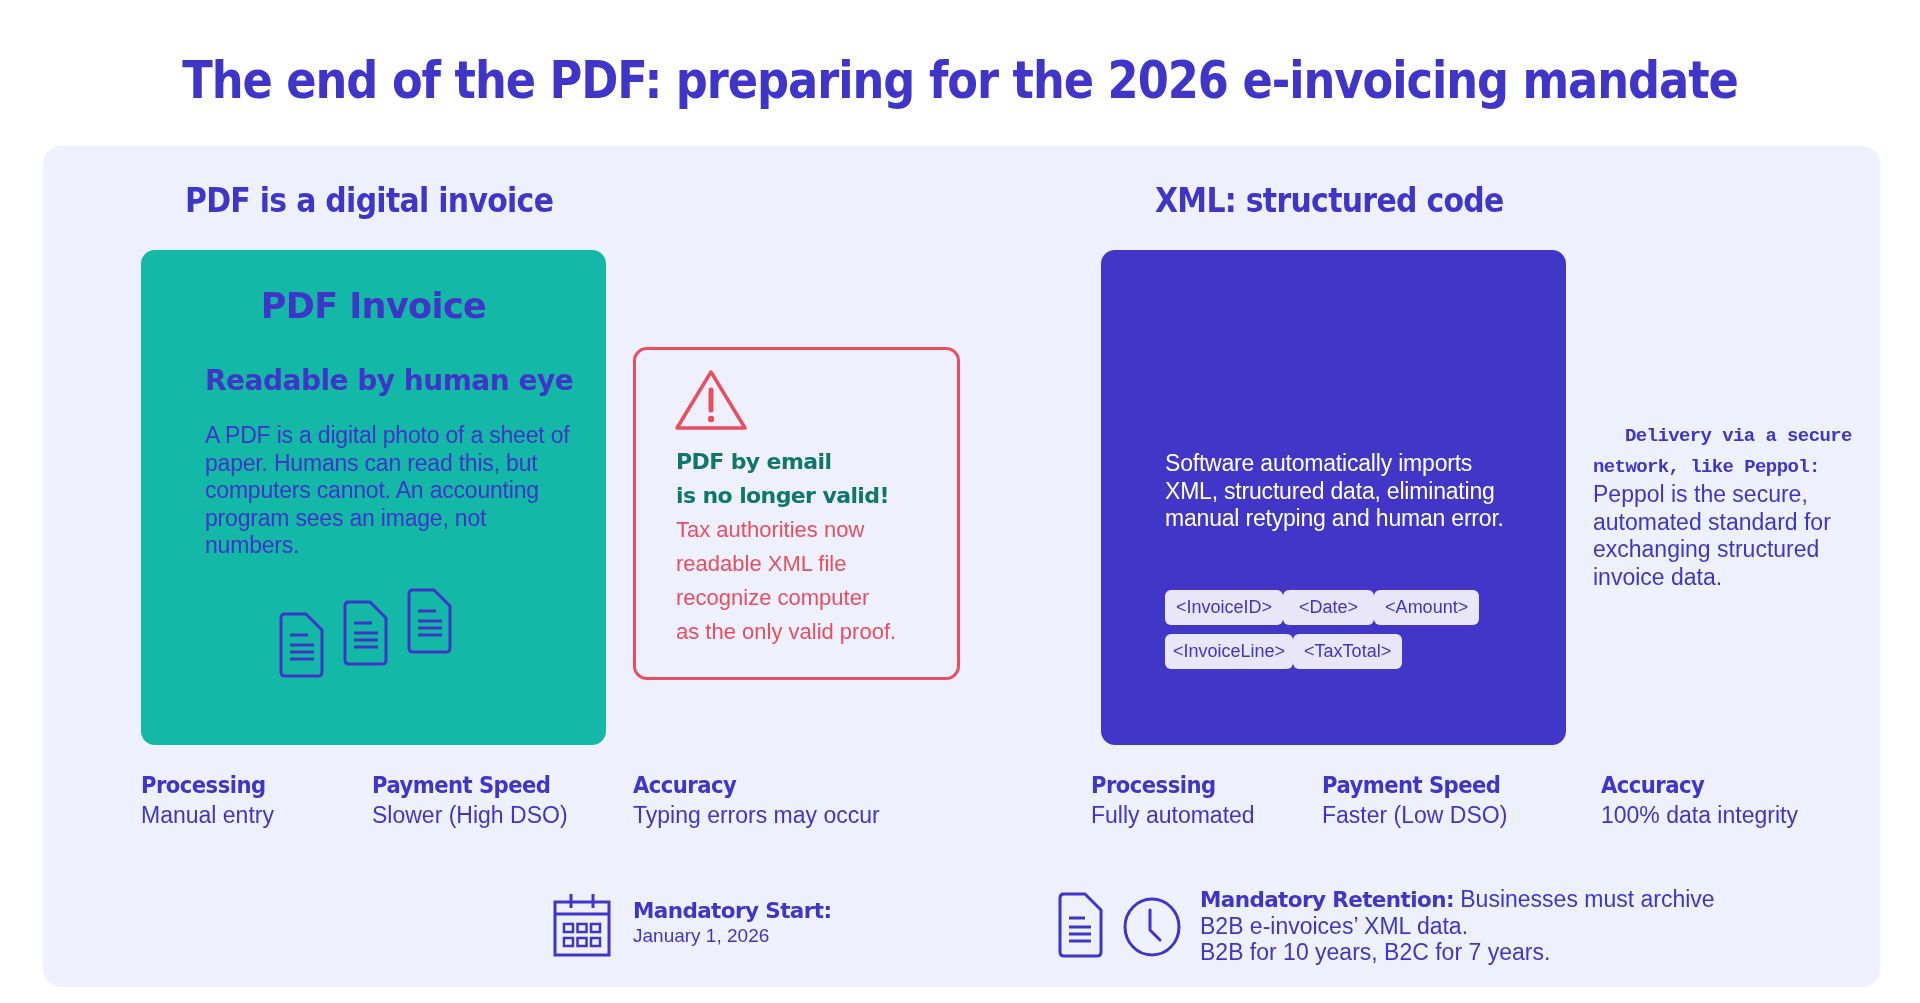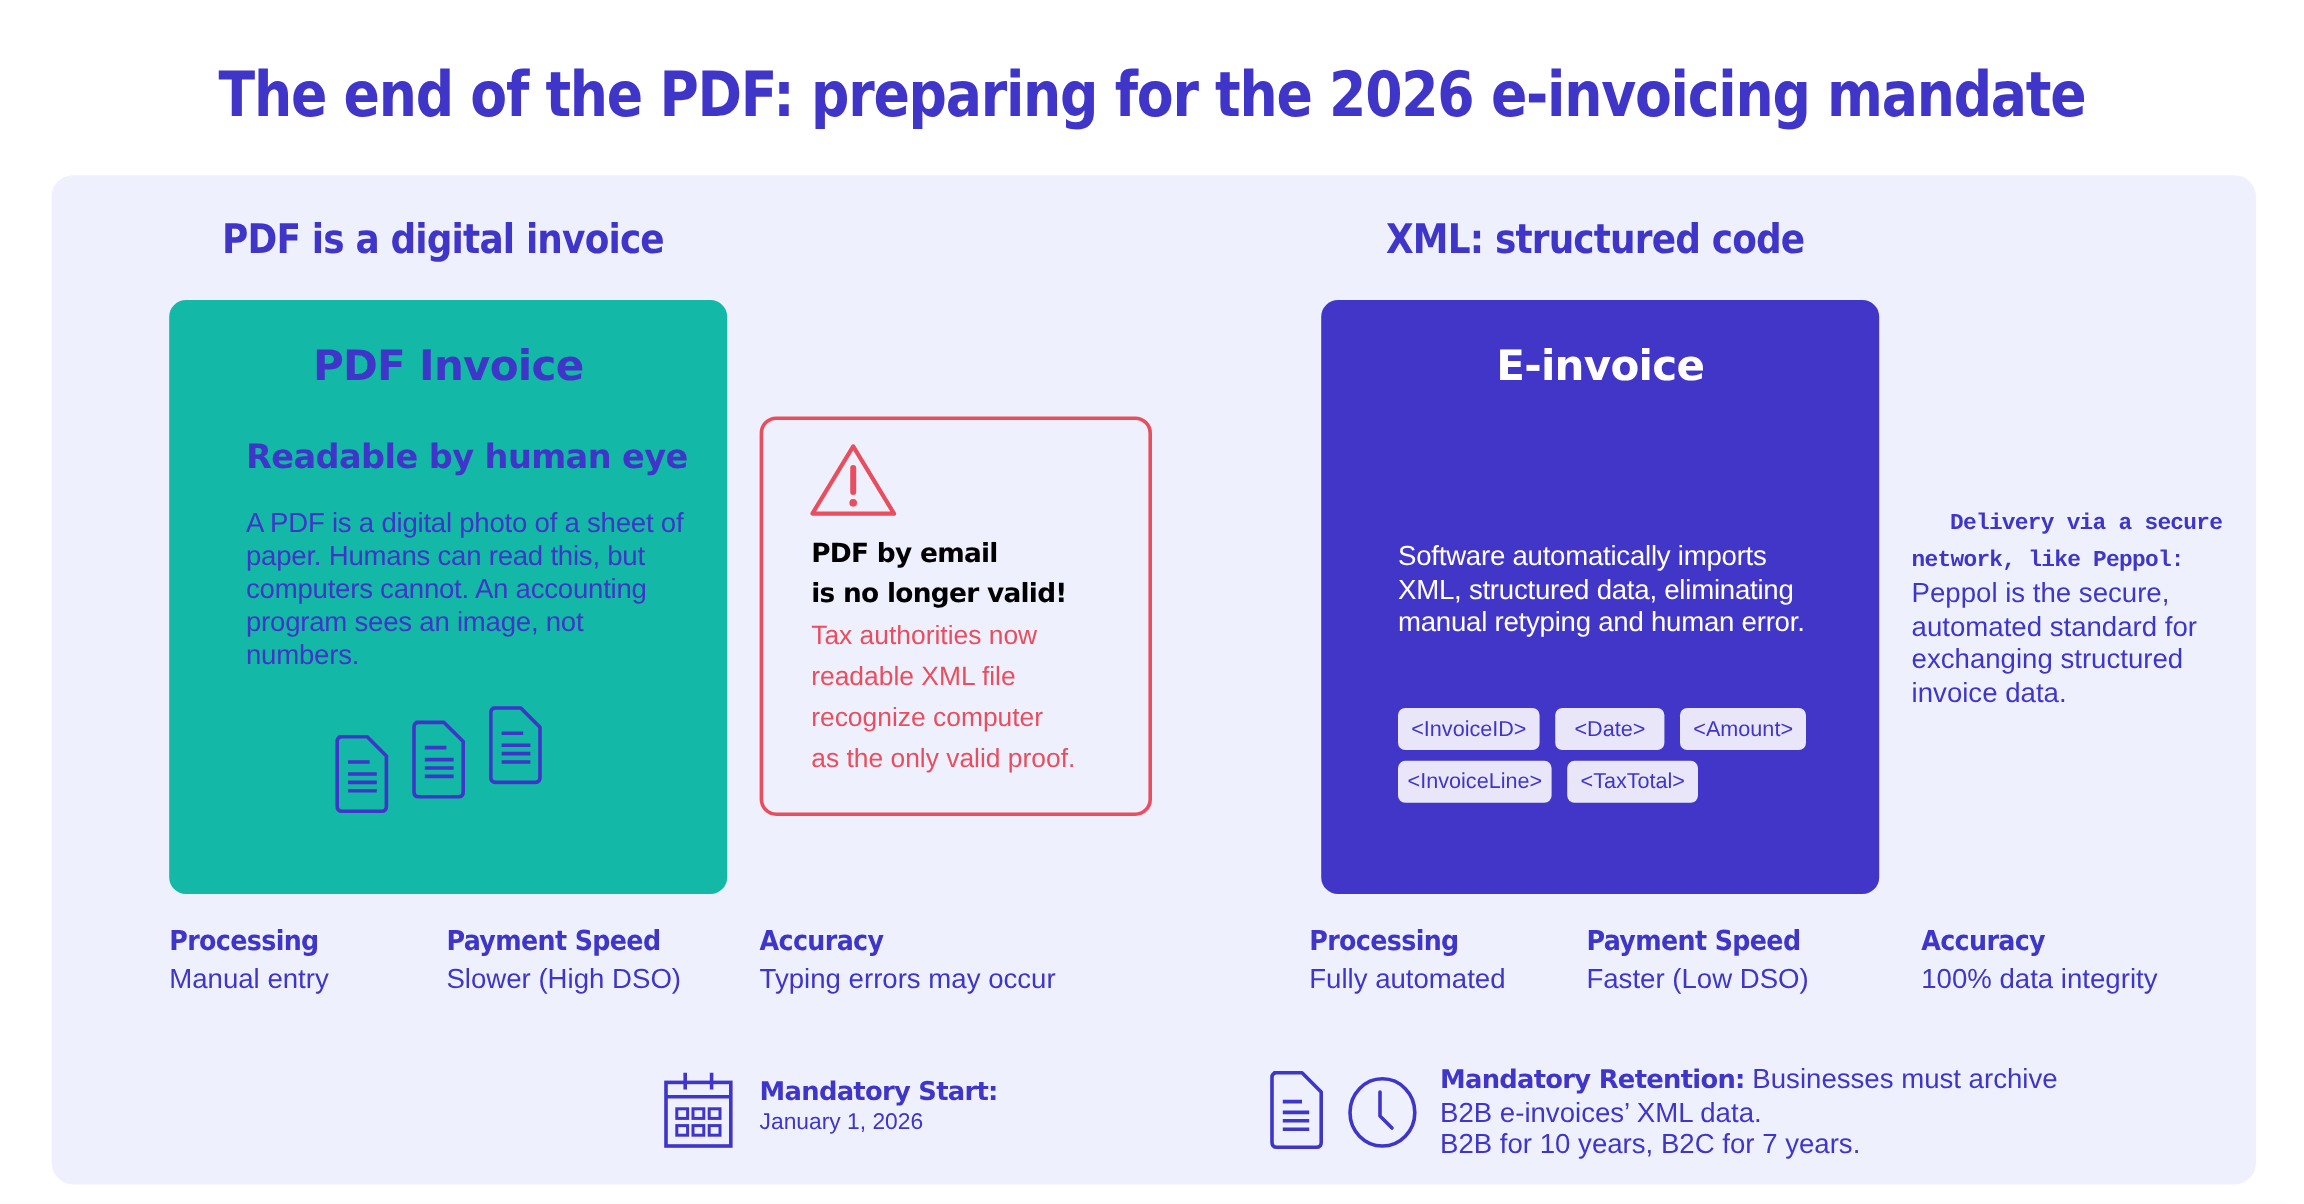--- a/index.html
+++ b/index.html
@@ -48,35 +48,35 @@
     position: absolute; left: 64px; font-size: 23px; line-height: 27.5px;
     font-family: "Liberation Sans", sans-serif; letter-spacing: -0.2px;
   }
   .card.pdf .card-body { top: 172px; width: 370px; color: #3f35c9; }
   .card.xml .card-body { top: 200px; width: 340px; color: #ffffff; }
 
   .doc-icons { position: absolute; left: 138px; top: 340px; width: 200px; height: 100px; }
   .doc-icons svg { position: absolute; }
 
   .tags { position: absolute; left: 64px; top: 340px; width: 380px; }
-  .tag-row { display: flex; gap: 13px; margin-bottom: 9px; text-align: center; }
+  .tag-row { display: flex; margin-bottom: 9px; text-align: center; }
   .tag {
     background: #e8e6f8; color: #3f35c9; border-radius: 6px; padding: 0 11px;
     height: 35px; line-height: 35px; font-size: 18px; font-family: "Liberation Sans", sans-serif;
     white-space: nowrap;
   }
 
   .warn-box {
     position: absolute; left: 633px; top: 347px; width: 327px; height: 333px;
     border: 3px solid #e84e5e; border-radius: 14px; background: #eef1fd;
   }
   .warn-icon { position: absolute; left: 38px; top: 18px; }
   .warn-head {
     position: absolute; left: 40px; top: 95px; font-size: 22px; font-weight: 700;
-    line-height: 34px; color: #000000; font-family: "DejaVu Sans", sans-serif; letter-spacing: -0.6px;
+    line-height: 34px; color: #0f766e; font-family: "DejaVu Sans", sans-serif; letter-spacing: -0.6px;
   }
   .warn-body {
     position: absolute; left: 40px; top: 163px; font-size: 22px; line-height: 34px;
     color: #e84e5e; font-family: "Liberation Sans", sans-serif; width: 280px;
   }
 
   .delivery {
     position: absolute; left: 1593px; top: 420px; width: 280px; font-size: 23px; line-height: 27.5px;
     color: #3f35c9;
   }
@@ -145,21 +145,20 @@
     <div>Tax authorities now</div>
     <div>readable XML file</div>
     <div>recognize computer</div>
     <div>as the only valid proof.</div>
   </div>
 </div>
 
 <div class="section-heading" style="left:1155px; top:180px;">XML: structured code</div>
 
 <div class="card xml">
-  <div class="card-title">E-invoice</div>
   <div class="card-body">Software automatically imports XML, structured data, eliminating manual retyping and human error.</div>
   <div class="tags">
     <div class="tag-row">
       <span class="tag">&lt;InvoiceID&gt;</span>
       <span class="tag" style="padding:0 16px;">&lt;Date&gt;</span>
       <span class="tag">&lt;Amount&gt;</span>
     </div>
     <div class="tag-row">
       <span class="tag" style="padding:0 8px;">&lt;InvoiceLine&gt;</span>
       <span class="tag">&lt;TaxTotal&gt;</span>

